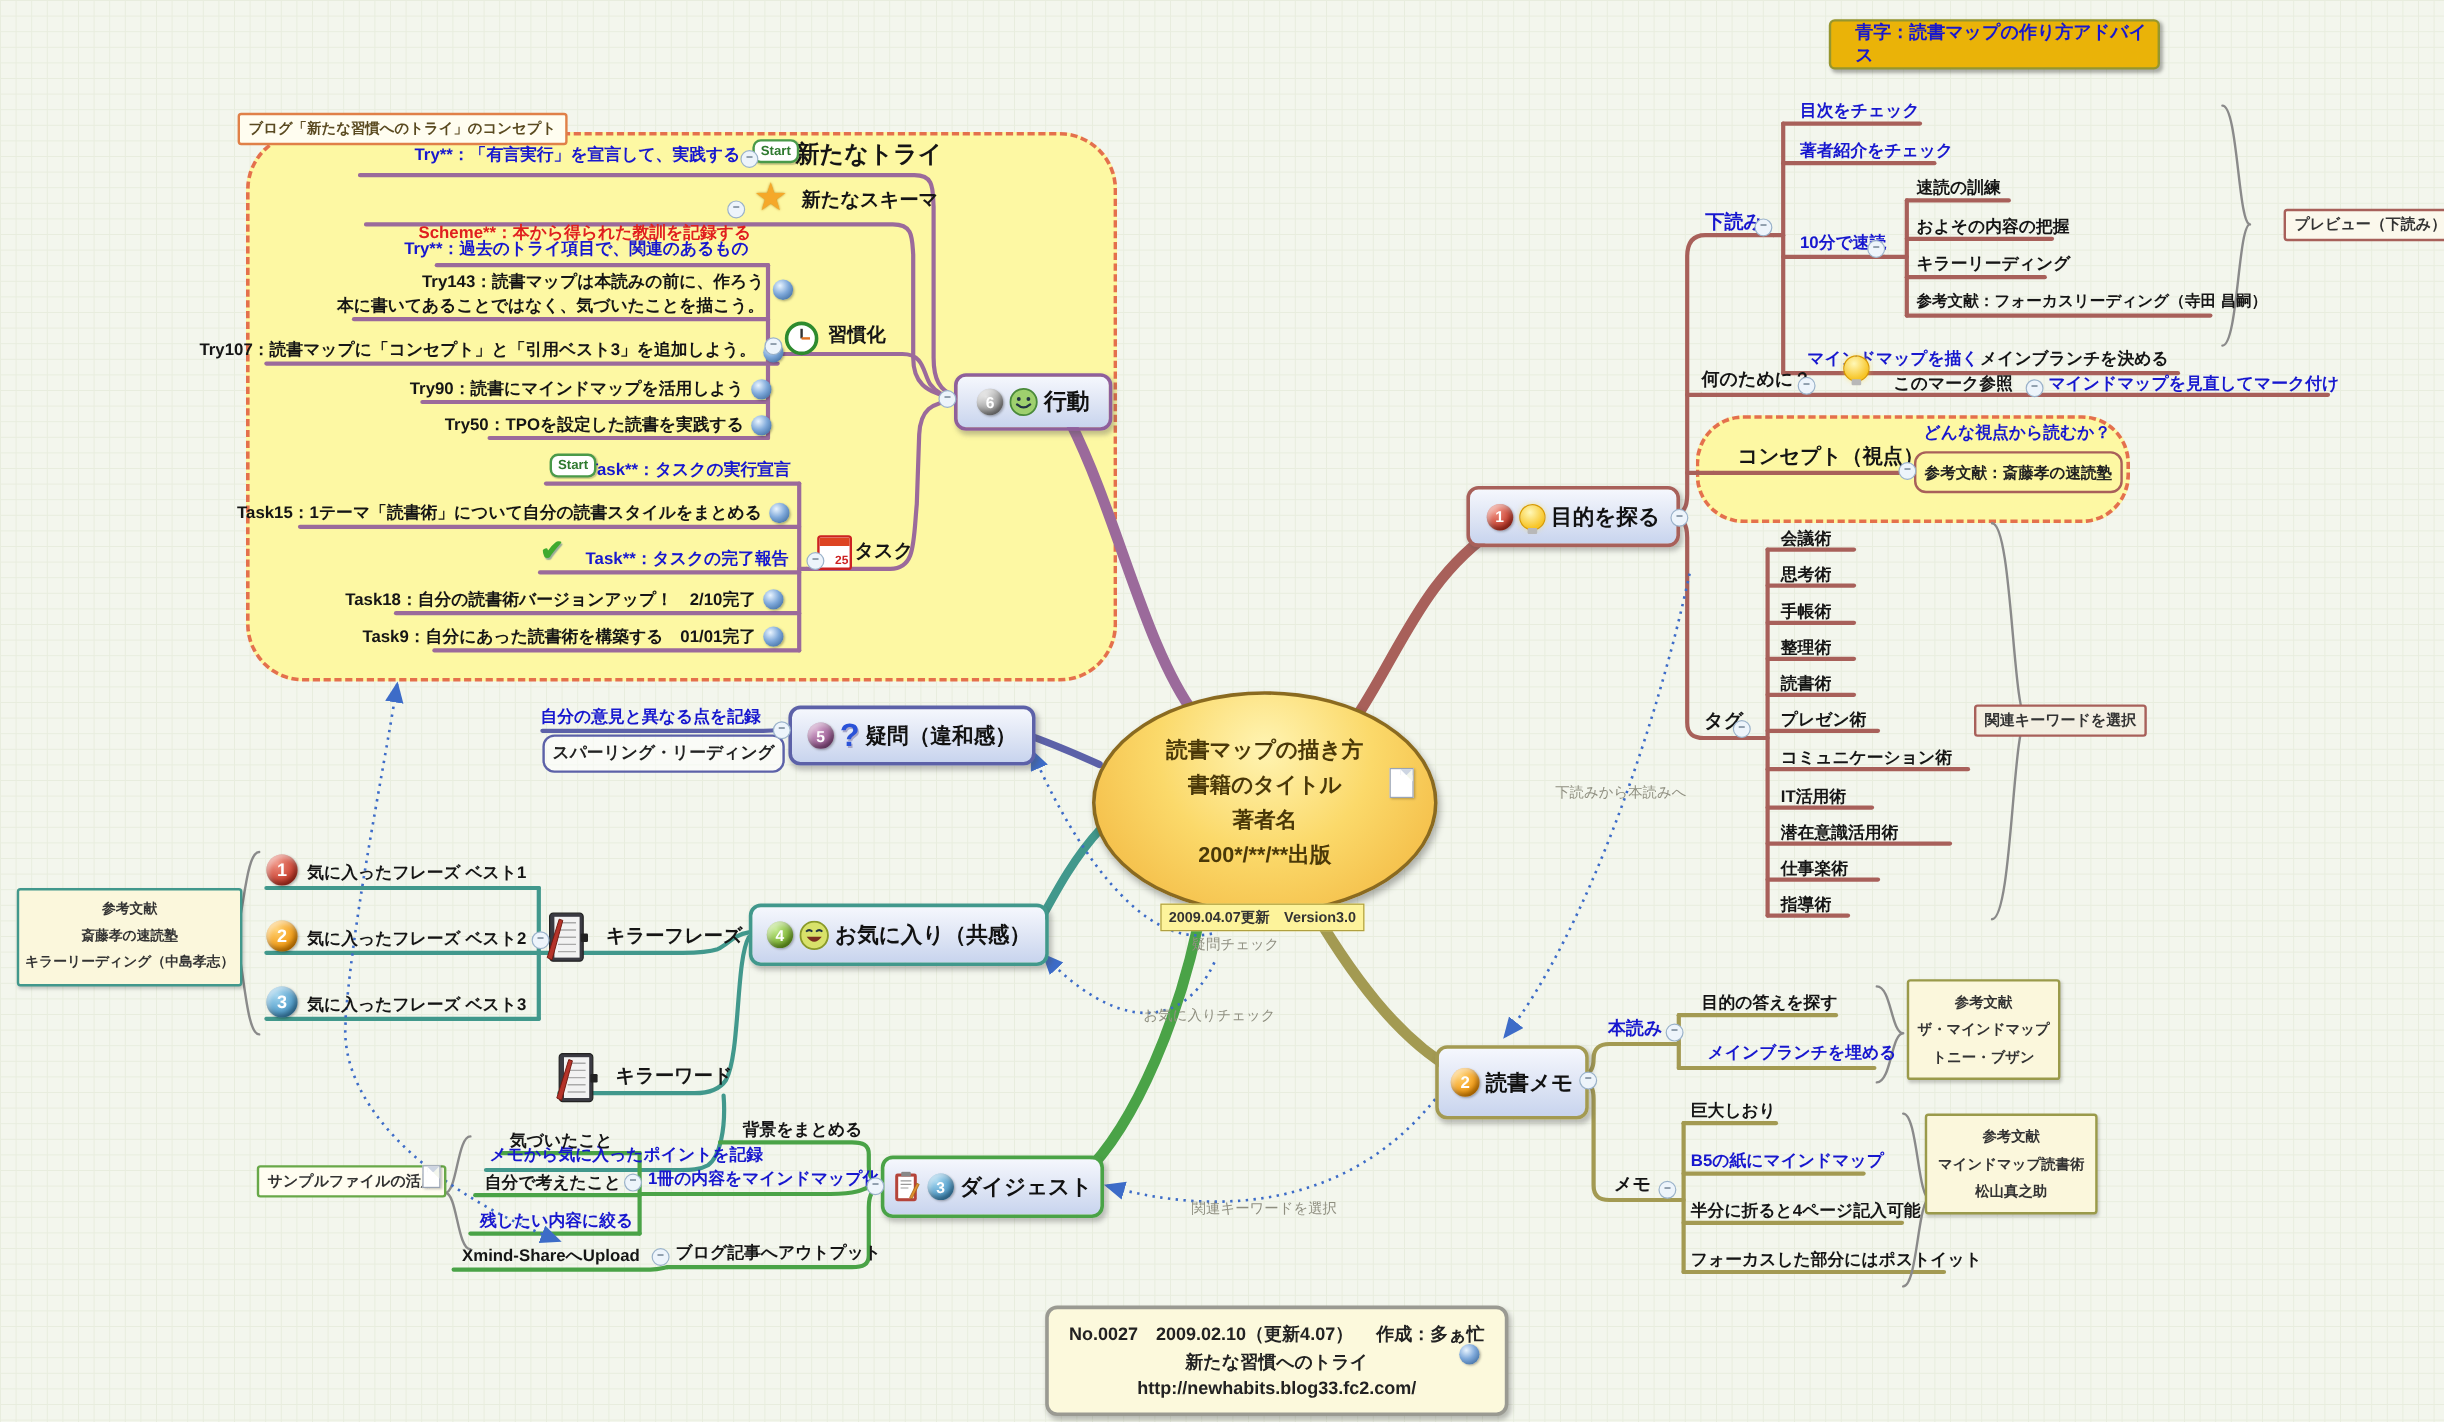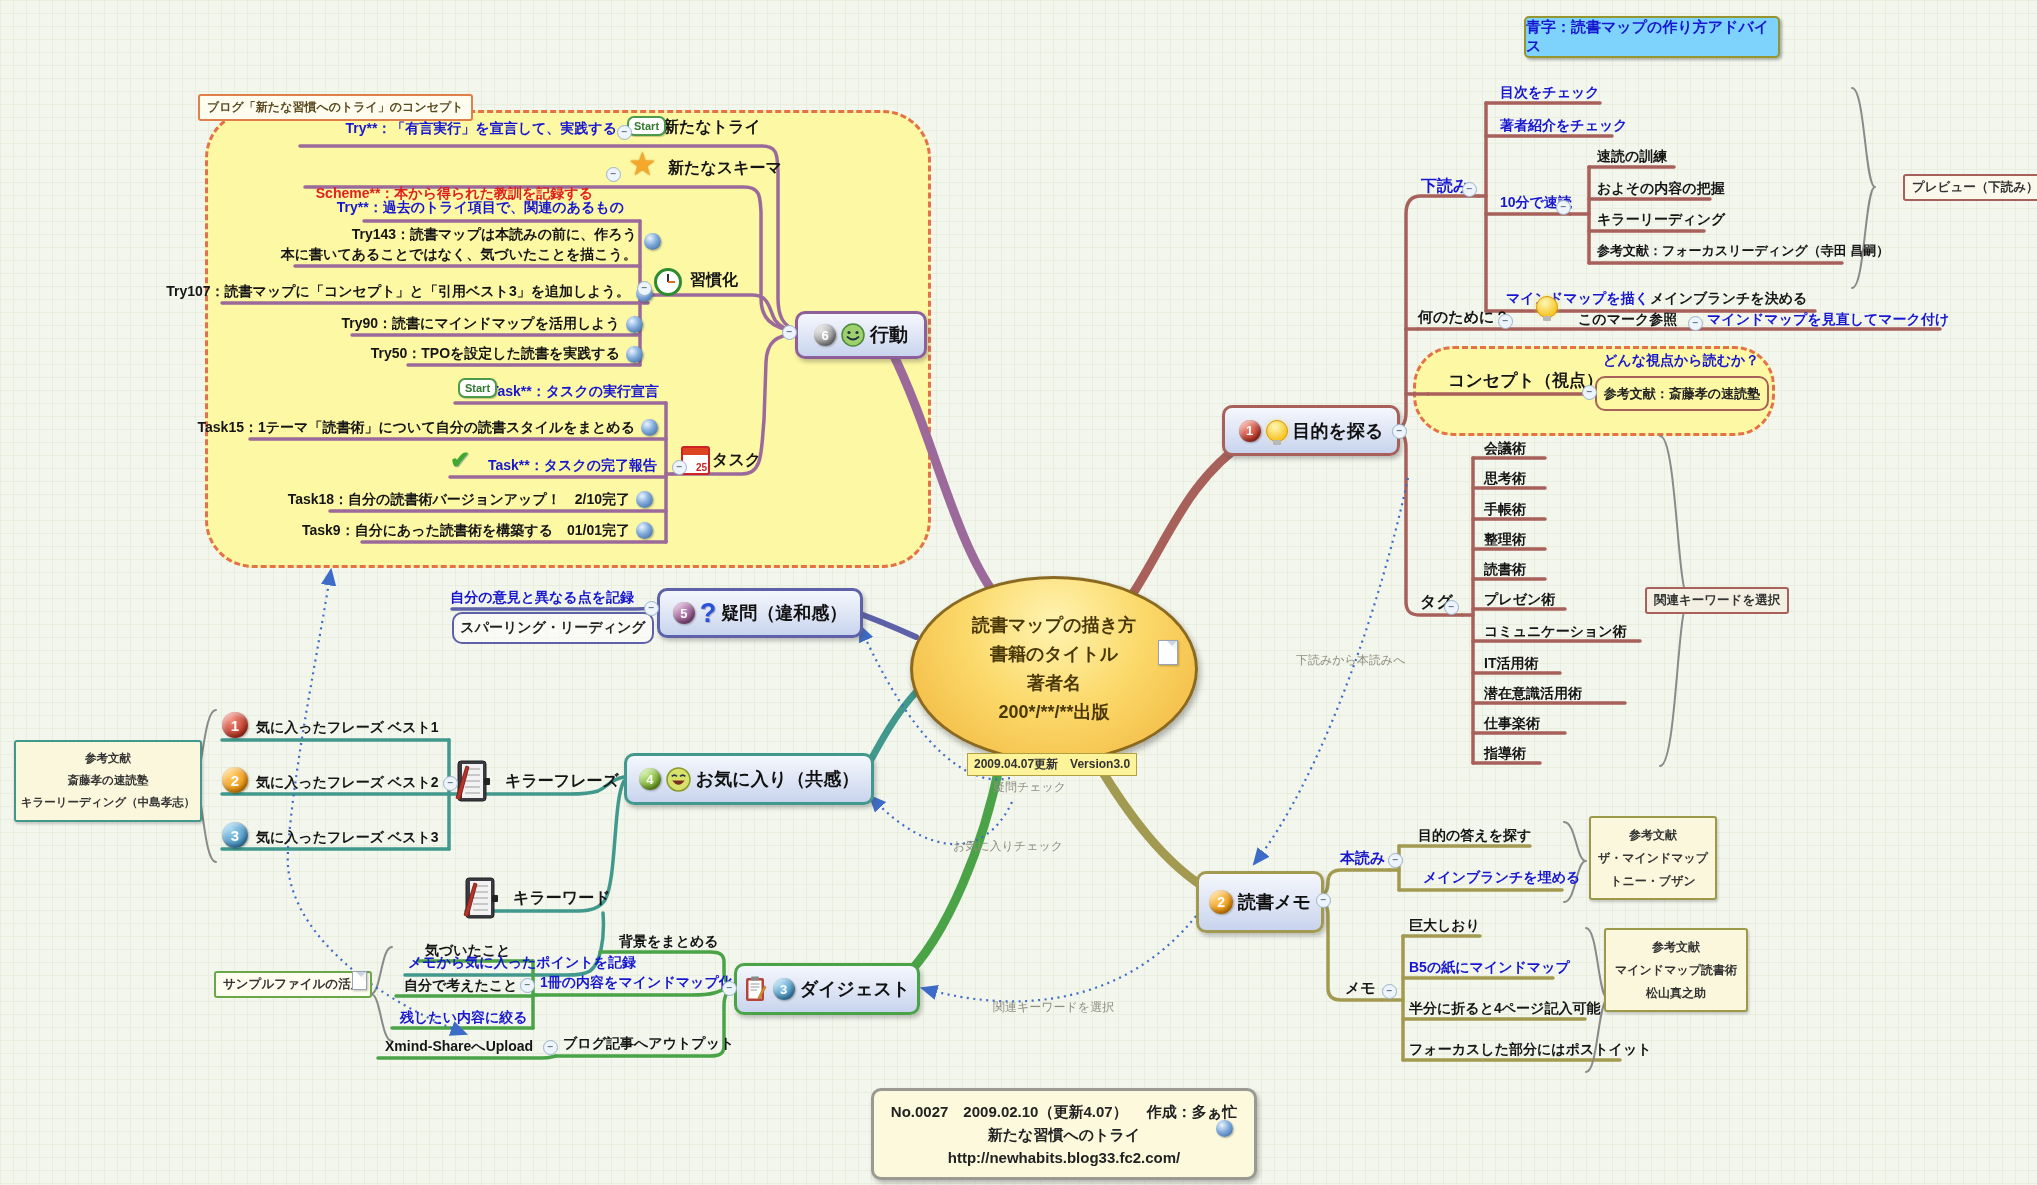--- a/index.html
+++ b/index.html
@@ -58,23 +58,23 @@
   .refbox{position:absolute;z-index:4;background:#fbf7dc;border-radius:3px;font-size:12px;font-weight:bold;
         color:#333;text-align:center;line-height:1.9;padding:6px 4px;box-shadow:1px 2px 3px rgba(0,0,0,.2);}
   .ellipse{position:absolute;z-index:4;left:910px;top:576px;width:282px;height:180px;border-radius:50%;
         background:radial-gradient(ellipse at 50% 25%,#fff4b2 0%,#fbd96a 45%,#f1b23a 100%);
         border:3px solid #8a6a20;box-shadow:2px 4px 6px rgba(0,0,0,.3);
         display:flex;flex-direction:column;align-items:center;justify-content:center;}
   .ellipse div{font-size:18px;font-weight:bold;color:#4a3808;line-height:1.6;}
   .footerbox{position:absolute;z-index:4;left:871px;top:1088px;width:380px;height:86px;background:#fcf9dc;
         border:3px solid #9a9a92;border-radius:10px;display:flex;flex-direction:column;align-items:center;
         justify-content:center;gap:4px;font-size:15px;font-weight:bold;color:#222;box-shadow:2px 3px 4px rgba(0,0,0,.25);}
-  .advicebox{position:absolute;z-index:4;left:1524px;top:16px;width:252px;height:38px;background:#7dd3fc;
+  .advicebox{position:absolute;z-index:4;left:1524px;top:16px;width:252px;height:38px;background:#eab308;
         border:2px solid #96962e;border-radius:5px;display:flex;align-items:center;justify-content:center;
-        font-size:15px;font-weight:bold;color:#1717cf;box-shadow:2px 2px 3px rgba(0,0,0,.3);}
+        font-size:15px;font-weight:bold;color:#1717cf;box-shadow:2px 2px 3px rgba(0,0,0,.3);padding-left:20px;}
   .saitobox{position:absolute;z-index:4;left:1595px;top:376px;width:170px;height:31px;border:2px solid #a8605a;
         border-radius:10px;display:flex;align-items:center;justify-content:center;font-size:13px;font-weight:bold;color:#222;}
   .sparringbox{position:absolute;z-index:4;left:452px;top:612px;width:198px;height:28px;border:2px solid #5c61a8;
         border-radius:10px;background:rgba(255,255,255,.55);display:flex;align-items:center;justify-content:center;
         font-size:14px;font-weight:bold;color:#222;}
   .versionlabel{position:absolute;z-index:5;left:967px;top:753px;background:#fdf39b;border:1px solid #b0a040;
         font-size:12px;font-weight:bold;color:#333;padding:2px 6px;white-space:nowrap;}
   .nbicon{position:absolute;z-index:4;}
 </style>
 </head>
@@ -324,22 +324,22 @@
         <line x1="13" y1="17" x2="28" y2="17"></line>
         <line x1="13" y1="23" x2="28" y2="23"></line>
         <line x1="13" y1="29" x2="28" y2="29"></line>
         <line x1="13" y1="35" x2="28" y2="35"></line>
       </g>
       <rect x="32" y="20" width="6" height="7" rx="1" fill="#222"></rect>
       <path d="M4 40 L14 8 L17 9 L8 42 Z" fill="#b5332a" stroke="#701810" stroke-width="0.8"></path>
     </svg>
 
 <div class="mi b" style="top: 118px; right: 1420px; text-align: right;">Try**：「有言実行」を宣言して、実践する</div>
-    <div class="mi k" style="top: 115px; left: 663px; font-size: 16px;">新たなトライ</div>
-    <div class="mi rd" style="top: 159px; right: 1444px; text-align: left; margin-top: 24px;">Scheme**：本から得られた教訓を記録する</div>
+    <div class="mi k" style="top: 115px; left: 663px; font-size: 20px;">新たなトライ</div>
+    <div class="mi rd" style="top: 159px; right: 1411px; text-align: left; margin-top: 24px;">Scheme**：本から得られた教訓を記録する</div>
     <div class="mi k" style="top: 156px; left: 668px; font-size: 16px;">新たなスキーマ</div>
     <div class="mi b" style="top: 197px; right: 1413px; text-align: right;">Try**：過去のトライ項目で、関連のあるもの</div>
     <div class="mi k" style="top: 224px; right: 1400px; text-align: right;">Try143：読書マップは本読みの前に、作ろう
 本に書いてあることではなく、気づいたことを描こう。</div>
     <div class="mi k" style="top: 281px; right: 1407px; text-align: right;">Try107：読書マップに「コンセプト」と「引用ベスト3」を追加しよう。</div>
     <div class="mi k" style="top: 268px; left: 690px; font-size: 16px;">習慣化</div>
     <div class="mi k" style="top: 313px; right: 1417px; text-align: right; margin-left: 11px;">Try90：読書にマインドマップを活用しよう</div>
     <div class="mi k" style="top: 343px; right: 1417px; text-align: right;">Try50：TPOを設定した読書を実践する</div>
     <div class="mi b" style="top: 381px; left: 490px;">Task**：タスクの実行宣言</div>
     <div class="mi k" style="top: 417px; right: 1402px; text-align: right;">Task15：1テーマ「読書術」について自分の読書スタイルをまとめる</div>

